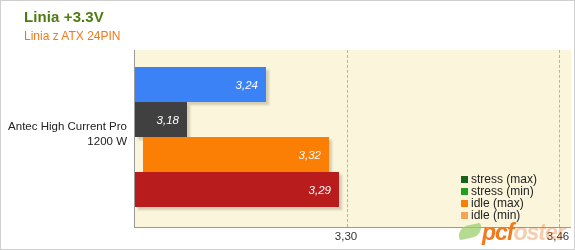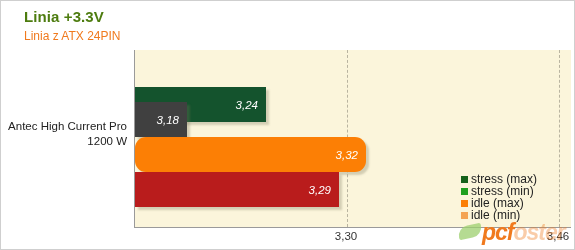--- a/index.html
+++ b/index.html
@@ -76,21 +76,21 @@
   .bar .val {
     position: absolute;
     right: 8px;
     top: 50%;
     transform: translateY(-50%);
     font-size: 11.5px;
     font-style: italic;
     color: #ffffff;
     white-space: nowrap;
   }
-  .bar-0 { top: 0px;   background: #14532d; margin-top: 20px; }
+  .bar-0 { top: 0px;   background: #3b82f6; }
   .bar-1 { top: 35px;  background: #404040; }
   .bar-2 { top: 70px;  background: #FC7F05; }
   .bar-3 { top: 105px; background: #b91c1c; }
 
   
   .cat-label {
     position: absolute;
     left: 0px;
     top: 118px;
     width: 126px;
@@ -190,21 +190,21 @@
     <div class="gridline" style="left:212px;"></div>
     <div class="gridline" style="left:424px;"></div>
 
     <div class="bars">
       <div class="bar bar-0" style="left:0px;width:131px;">
         <span class="val">3,24</span>
       </div>
       <div class="bar bar-1" style="left:0px;width:52px;">
         <span class="val">3,18</span>
       </div>
-      <div class="bar bar-2" style="left:0px;width:231px;border-radius:11px;">
+      <div class="bar bar-2" style="left:8px;width:186px;">
         <span class="val">3,32</span>
       </div>
       <div class="bar bar-3" style="left:0px;width:204px;">
         <span class="val">3,29</span>
       </div>
     </div>
   </div>
 
   <div class="xaxis-line"></div>
   <div class="tick" style="left:133px;margin-top:27px;">3,14</div>

